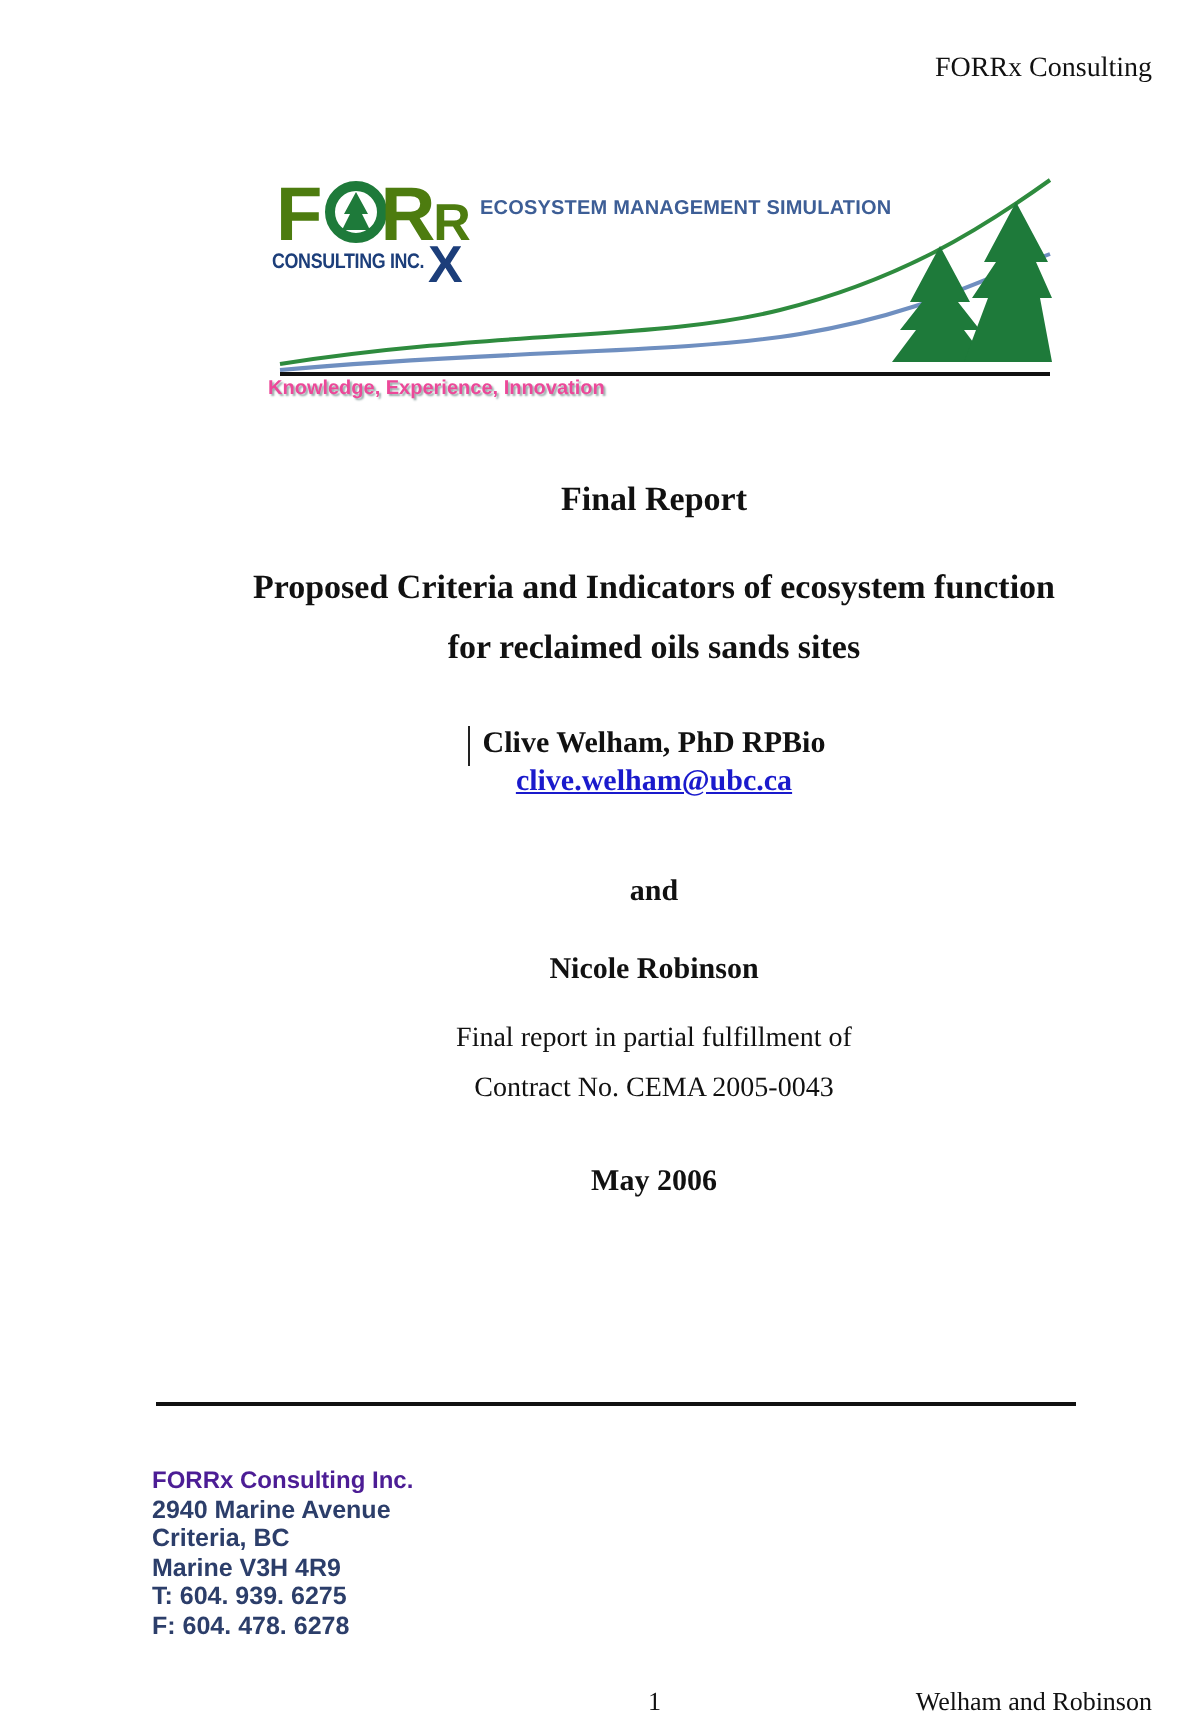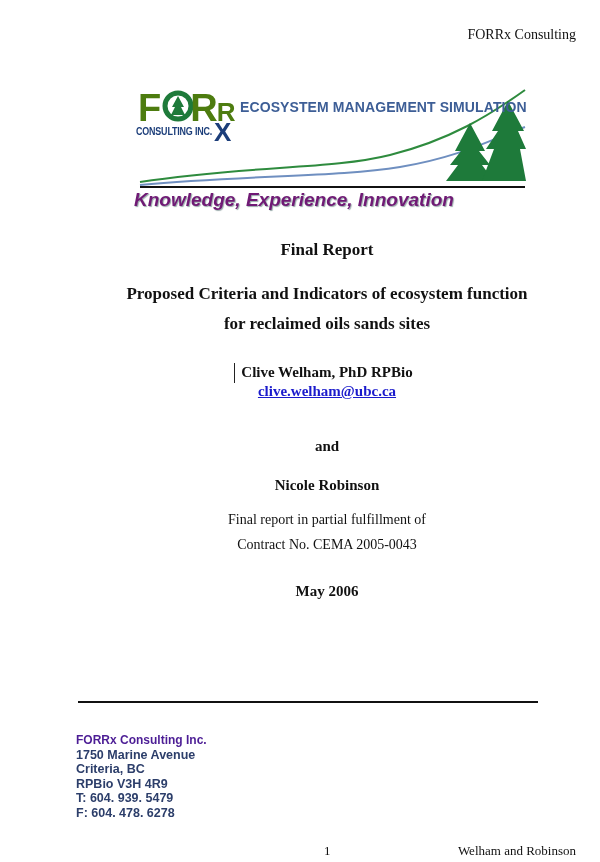--- a/index.html
+++ b/index.html
@@ -6,22 +6,22 @@
     body {
       width: 600px; height: 862px; background: #ffffff; position: relative; overflow: hidden;
       font-family: "Liberation Serif", serif; color: #111;
     }
     .abs { position: absolute; }
     .header-right { right: 24px; top: 27px; font-size: 14px; text-align: right; }
     .logo { left: 130px; top: 85px; width: 400px; height: 125px; }
     .logo-svg { position: absolute; left: 0; top: 0; }
     .logo-f { position: absolute; left: 8px; top: 2px; font-family: "Liberation Sans", sans-serif; font-weight: bold; font-size: 38px; color: #4d7c0f; letter-spacing: -1px; }
     .logo-consult { position: absolute; left: 6px; top: 40px; font-family: "Liberation Sans", sans-serif; font-weight: bold; font-size: 10.5px; color: #1c3e7a; letter-spacing: -0.2px; transform: scaleX(0.85); transform-origin: left; }
-    .logo-ems { position: absolute; left: 110px; top: 14px; font-family: "Liberation Sans", sans-serif; font-weight: bold; font-size: 14px; color: #3d5e96; letter-spacing: 0.1px; }
-    .logo-tag { position: absolute; left: 4px; top: 104px; font-family: "Liberation Sans", sans-serif; font-weight: bold; font-size: 19px; color: #701a75; text-shadow: 1px 1px 1px #9aa; font-style: italic; }
+    .logo-ems { position: absolute; left: 110px; top: 14px; font-family: "Liberation Sans", sans-serif; font-weight: bold; font-size: 10px; color: #3d5e96; letter-spacing: 0.1px; }
+    .logo-tag { position: absolute; left: 4px; top: 104px; font-family: "Liberation Sans", sans-serif; font-weight: bold; font-size: 10px; color: #ec4899; text-shadow: 1px 1px 1px #9aa; }
     .center { left: 0; width: 654px; text-align: center; font-weight: bold; }
     .h-final { top: 240px; font-size: 17px; }
     .h-title1 { top: 284px; font-size: 17px; }
     .h-title2 { top: 314px; font-size: 17px; }
     .author1 { top: 364px; font-size: 15px; }
     .email { top: 383px; font-size: 15px; color: #1a1acc; text-decoration: underline; }
     .and { top: 438px; font-size: 15px; }
     .author2 { top: 477px; font-size: 15px; }
     .fulfill1 { top: 512px; font-size: 14px; font-weight: normal; }
     .fulfill2 { top: 537px; font-size: 14px; font-weight: normal; }
@@ -73,21 +73,21 @@
 <div class="abs center and">and</div>
 <div class="abs center author2">Nicole Robinson</div>
 <div class="abs center fulfill1">Final report in partial fulfillment of</div>
 <div class="abs center fulfill2">Contract No. CEMA 2005-0043</div>
 <div class="abs center date">May 2006</div>
 
 <div class="abs rule"></div>
 
 <div class="abs addr">
   <div class="company">FORRx Consulting Inc.</div>
-  <div>1750 Marine Avenue</div>
+  <div>2940 Marine Avenue</div>
   <div>Criteria, BC</div>
-  <div>RPBio V3H 4R9</div>
-  <div>T: 604. 939. 5479</div>
+  <div>Marine V3H 4R9</div>
+  <div>T: 604. 939. 6275</div>
   <div>F: 604. 478. 6278</div>
 </div>
 
 <div class="abs page-num">1</div>
 <div class="abs footer-right">Welham and Robinson</div>
 
 </body></html>

